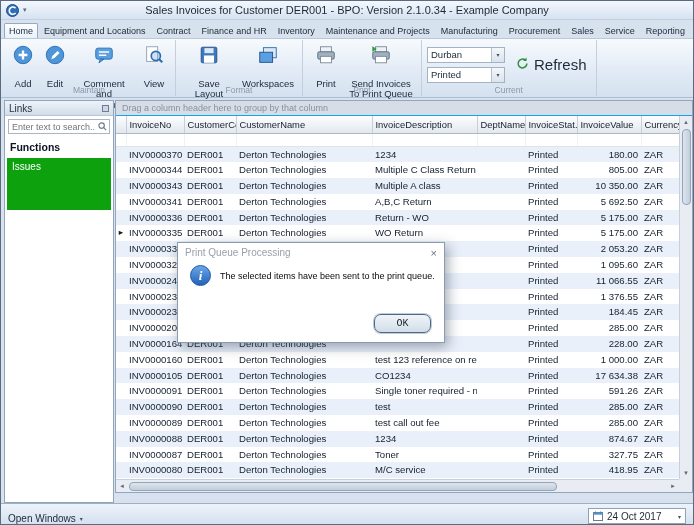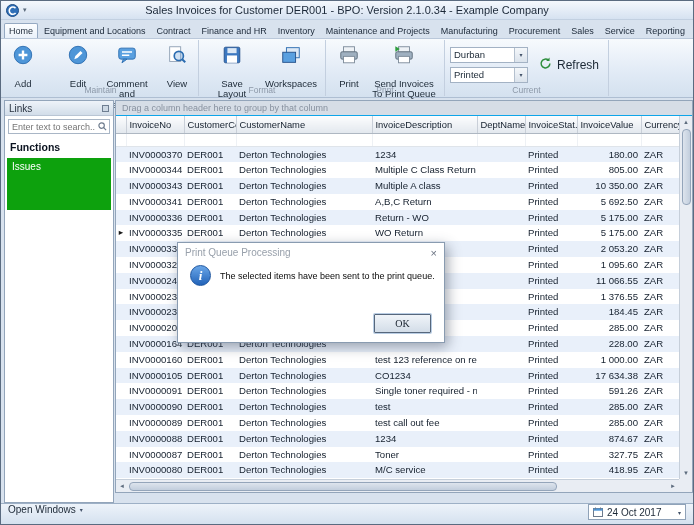--- a/index.html
+++ b/index.html
@@ -29,29 +29,29 @@
     display:flex;align-items:stretch;padding:1px 2px;}
   .rgroup{position:relative;border-right:1px solid #c3cfdf;padding:2px 5px 13px 5px;}
   .rgroup-label{position:absolute;bottom:0;left:0;right:0;height:12px;line-height:12px;text-align:center;
     font-size:8.5px;color:#8c98a8;}
   .rbuttons{display:flex;align-items:flex-start;gap:2px;height:45px;}
   .rbtn{display:flex;flex-direction:column;align-items:center;gap:13px;padding:2px 3px;
     font-size:9.5px;line-height:1.1;text-align:center;color:#1c2936;border-radius:2px;cursor:default;}
   .rbtn .ricon{display:flex;}
   .rbtn svg{width:22px;height:22px;}
   .rbtn .wcaret{font-size:6px;color:#44536a;}
-  .w-add{width:30px;}.w-edit{width:30px;margin-left:23px;}.w-cr{width:64px;}.w-view{width:32px;}
+  .w-add{width:30px;}.w-edit{width:30px;}.w-cr{width:64px;}.w-view{width:32px;}
   .w-save{width:56px;}.w-ws{width:58px;}
   .w-print{width:36px;}.w-send{width:70px;}
   .current-stack{display:flex;flex-direction:column;justify-content:center;gap:4px;height:45px;}
   .combo{width:78px;height:16px;border:1px solid #a3b2c4;background:#fff;display:flex;align-items:center;
     font-size:9.5px;color:#1c2936;padding-left:3px;}
   .combo-btn{margin-left:auto;width:13px;height:100%;display:flex;align-items:center;justify-content:center;
     background:linear-gradient(#f4f7fa,#dbe3ec);border-left:1px solid #b4c0ce;font-size:6px;color:#44536a;}
-  .rbtn-h{display:flex;align-items:center;gap:4px;font-size:12px;color:#1c2936;height:45px;padding:0 4px;}
+  .rbtn-h{display:flex;align-items:center;gap:4px;font-size:15px;color:#1c2936;height:45px;padding:0 4px;}
   .rbtn-h svg{width:15px;height:15px;}
   .rgroup.current{display:flex;gap:6px;}
 
   
   .sidebar{position:absolute;left:3px;top:99px;width:110px;height:403px;background:#fff;
     border:1px solid #93a5ba;}
   .links-header{height:15px;background:linear-gradient(#eef3f9,#d2dde9);border-bottom:1px solid #b9c5d4;
     display:flex;align-items:center;padding:0 4px;font-size:10px;color:#2a3442;}
   .pin-icon{margin-left:auto;width:7px;height:7px;border:1px solid #6e7e92;background:#cdd8e4;}
   .searchbox{margin:3px;height:15px;border:1px solid #a9b6c6;display:flex;align-items:center;background:#fff;}
@@ -99,28 +99,28 @@
   .dialog-titlebar{height:19px;display:flex;align-items:center;padding:0 7px;}
   .dialog-title{font-size:10px;color:#98a0ab;}
   .dialog-close{margin-left:auto;font-size:11px;color:#6a7382;cursor:default;}
   .dialog-body{display:flex;align-items:center;gap:9px;padding:3px 8px 0 12px;}
   .info-icon{width:21px;height:21px;border-radius:50%;flex:none;
     background:linear-gradient(#6aa6e8,#2263b8);border:1px solid #1c55a0;color:#fff;
     display:flex;align-items:center;justify-content:center;
     font:italic bold 13px "Liberation Serif","DejaVu Serif",serif;}
   .dialog-message{font-size:9px;color:#0a0a0a;white-space:nowrap;}
   .dialog-footer{position:absolute;right:13px;bottom:9px;}
-  .ok-button{width:57px;height:19px;font-size:10px;font-family:Liberation Serif, serif;color:#18222e;
-    background:linear-gradient(#f0f4f9,#d3dde8);border:1px solid #56677c;border-radius:1px;
+  .ok-button{width:57px;height:19px;font-size:10px;font-family:Liberation Mono, monospace;color:#18222e;
+    background:linear-gradient(#f0f4f9,#d3dde8);border:1px solid #56677c;border-radius:7px;
     box-shadow:0 0 0 1px #b9cde4;}
 
   
   .statusbar{position:absolute;left:0;bottom:0;width:100%;height:21px;
     background:linear-gradient(#edf3fa,#d5e1ef);border-top:1px solid #9db0c6;
-    display:flex;align-items:flex-start;padding:0 7px;}
+    display:flex;align-items:flex-end;padding:0 7px;}
   .open-windows{font-size:10px;color:#1c2836;display:flex;align-items:center;gap:4px;}
   .caret{font-size:6px;color:#44536a;}
   .date-editor{margin-left:auto;width:98px;height:16px;background:#fff;border:1px solid #8fa2b8;
     display:flex;align-items:center;font-size:10px;color:#1c2836;padding:0 4px;gap:4px;}
   .date-editor .caret{margin-left:auto;}
 </style>
 </head>
 <body>
 
 <div class="window">

